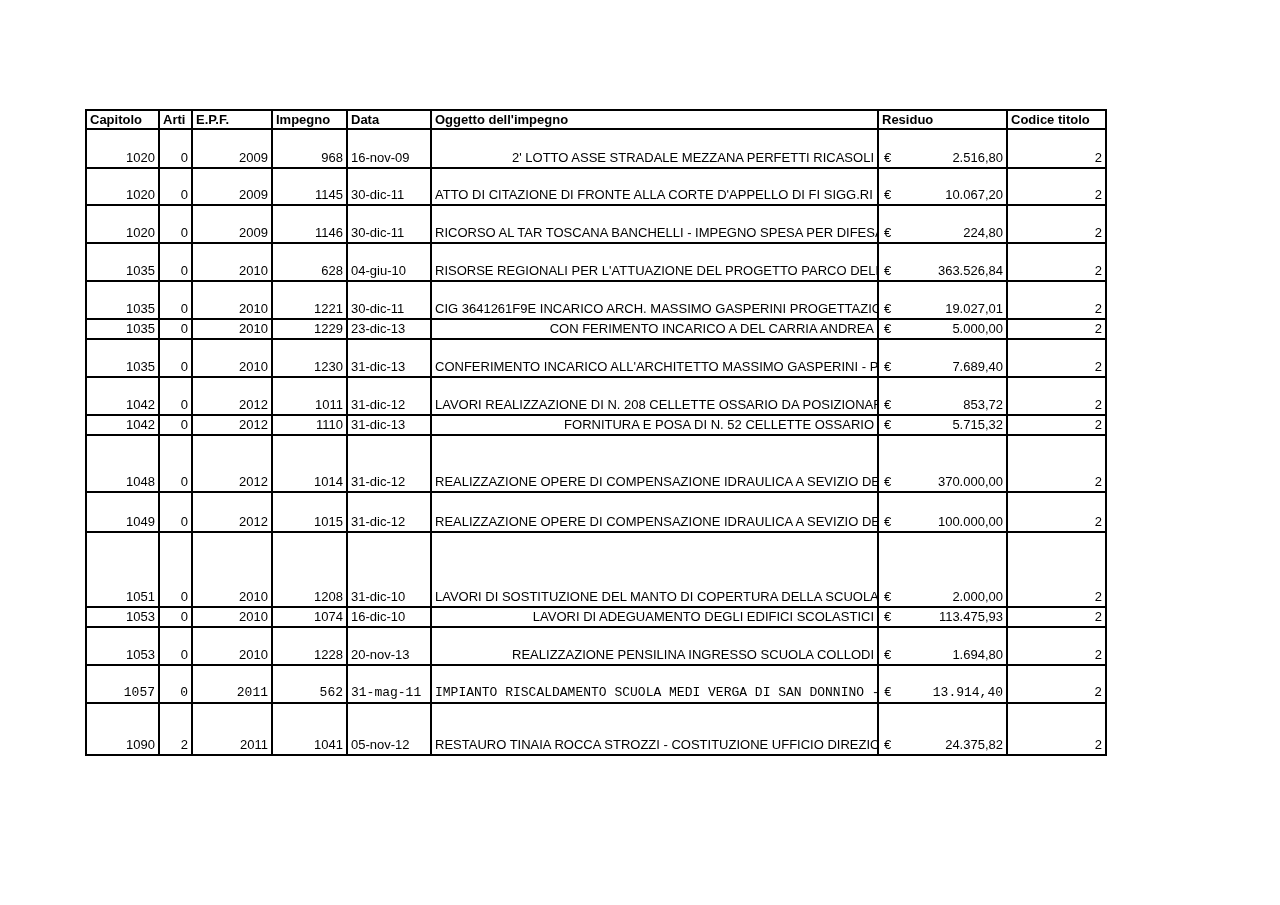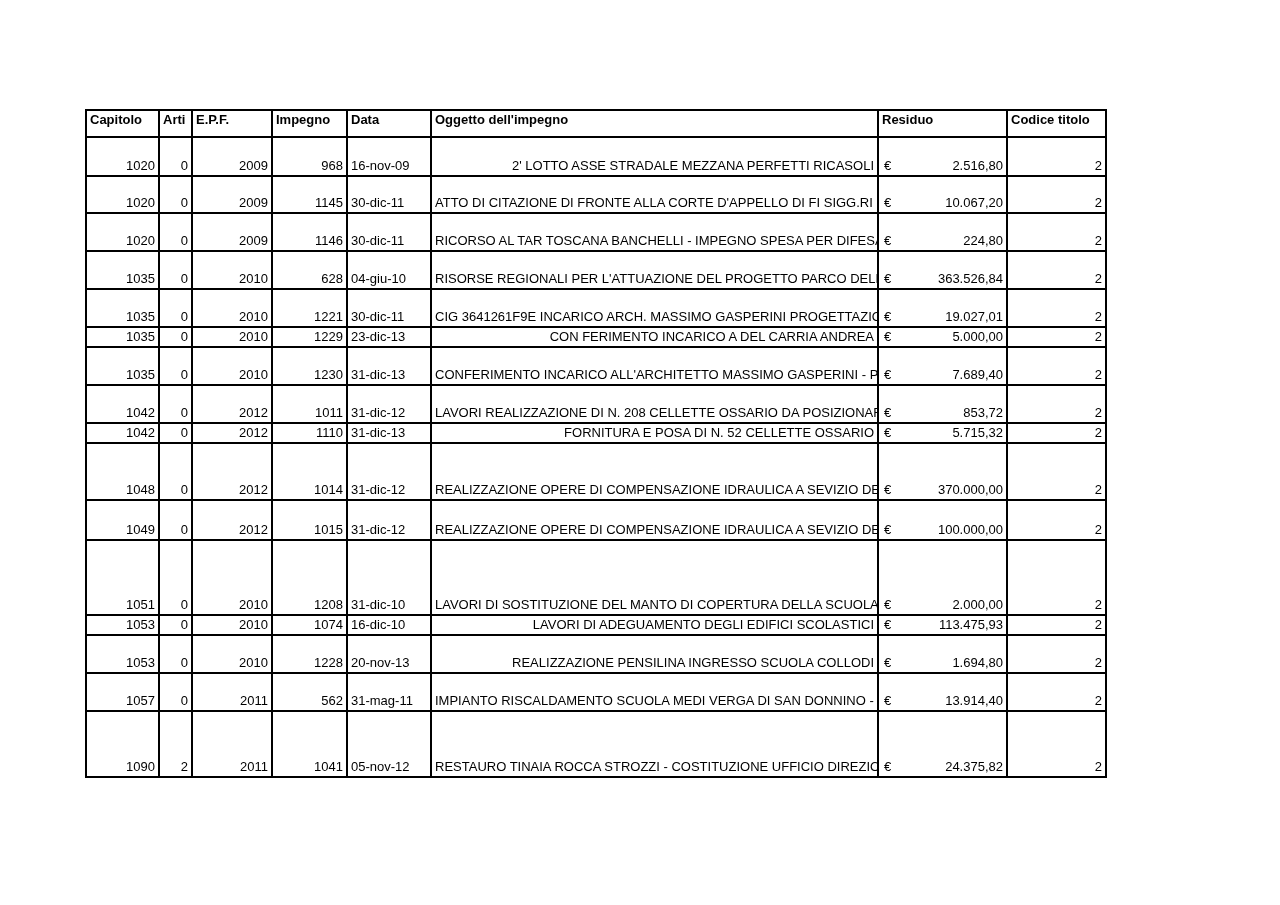--- a/index.html
+++ b/index.html
@@ -27,21 +27,21 @@
     vertical-align: bottom;
     padding: 0 3px 1px 3px;
     overflow: hidden;
     white-space: nowrap;
     color: #000;
   }
   table.impegni th {
     text-align: left;
     font-weight: bold;
     height: 17px;
-    padding-bottom: 8px;
+    padding-bottom: 0;
   }
   
   .col-capitolo { width: 73px; }
   .col-arti     { width: 33px; }
   .col-epf      { width: 80px; }
   .col-impegno  { width: 75px; }
   .col-data     { width: 84px; }
   .col-oggetto  { width: 447px; }
   .col-residuo  { width: 129px; }
   .col-codice_titolo { width: 99px; }
@@ -239,32 +239,32 @@
         <tr style="height: 38px;">
           <td class="col-capitolo num">1053</td>
           <td class="col-arti num">0</td>
           <td class="col-epf num">2010</td>
           <td class="col-impegno num">1228</td>
           <td class="col-data date">20-nov-13</td>
           <td class="col-oggetto oggetto">REALIZZAZIONE PENSILINA INGRESSO SCUOLA COLLODI</td>
           <td class="col-residuo residuo"><span class="eur">€</span><span>1.694,80</span></td>
           <td class="col-codice_titolo codice">2</td>
         </tr>
-        <tr style="height: 38px;">
+        <tr style="height: 38px; font-family: Liberation Mono, monospace;">
           <td class="col-capitolo num">1057</td>
           <td class="col-arti num">0</td>
           <td class="col-epf num">2011</td>
           <td class="col-impegno num">562</td>
           <td class="col-data date">31-mag-11</td>
           <td class="col-oggetto oggetto">IMPIANTO RISCALDAMENTO SCUOLA MEDI VERGA DI SAN
 DONNINO - GARA APPALTO</td>
           <td class="col-residuo residuo"><span class="eur">€</span><span>13.914,40</span></td>
           <td class="col-codice_titolo codice">2</td>
         </tr>
-        <tr style="height: 66px;">
+        <tr style="height: 52px;">
           <td class="col-capitolo num">1090</td>
           <td class="col-arti num">2</td>
           <td class="col-epf num">2011</td>
           <td class="col-impegno num">1041</td>
           <td class="col-data date">05-nov-12</td>
           <td class="col-oggetto oggetto">RESTAURO TINAIA ROCCA STROZZI - COSTITUZIONE
 UFFICIO DIREZIONE LAVORI - AFF. INC. PROFESSIONALE</td>
           <td class="col-residuo residuo"><span class="eur">€</span><span>24.375,82</span></td>
           <td class="col-codice_titolo codice">2</td>
         </tr>

